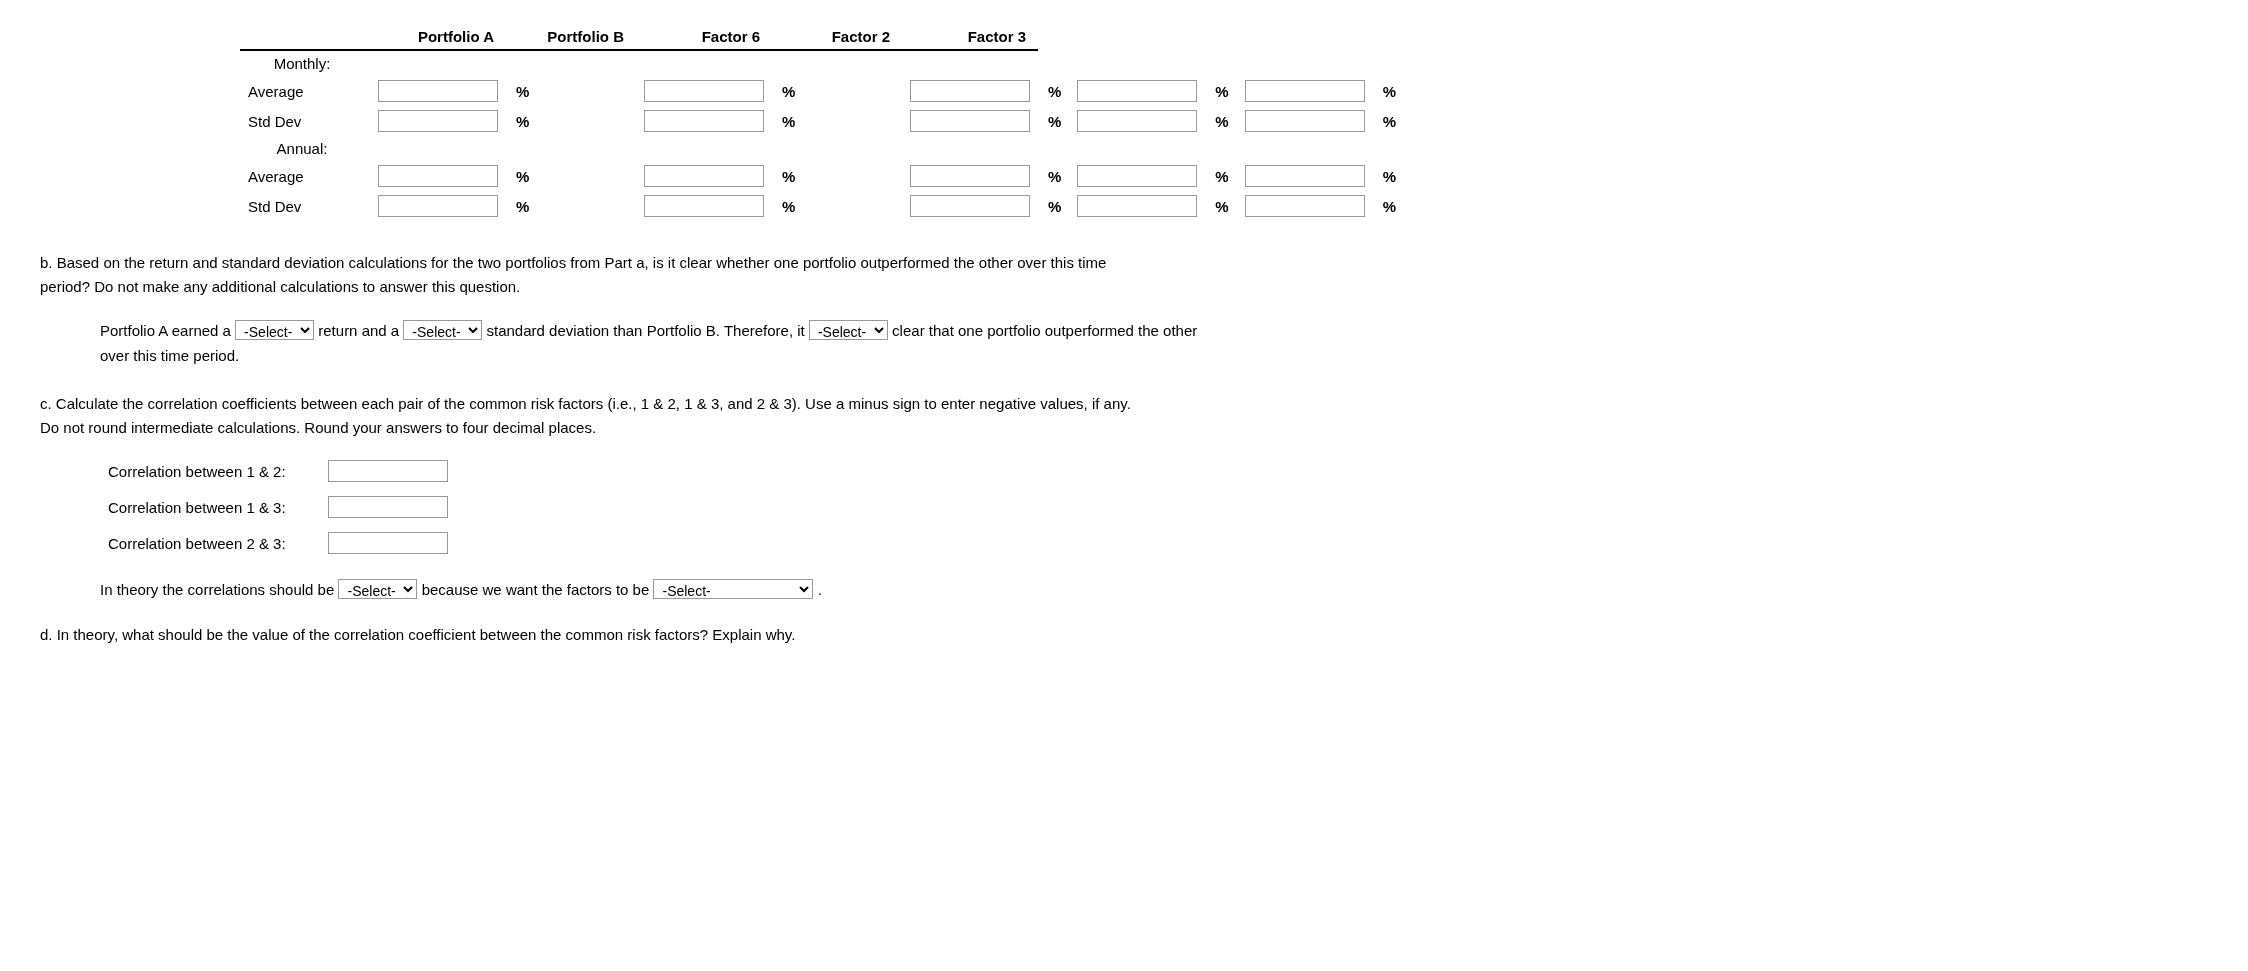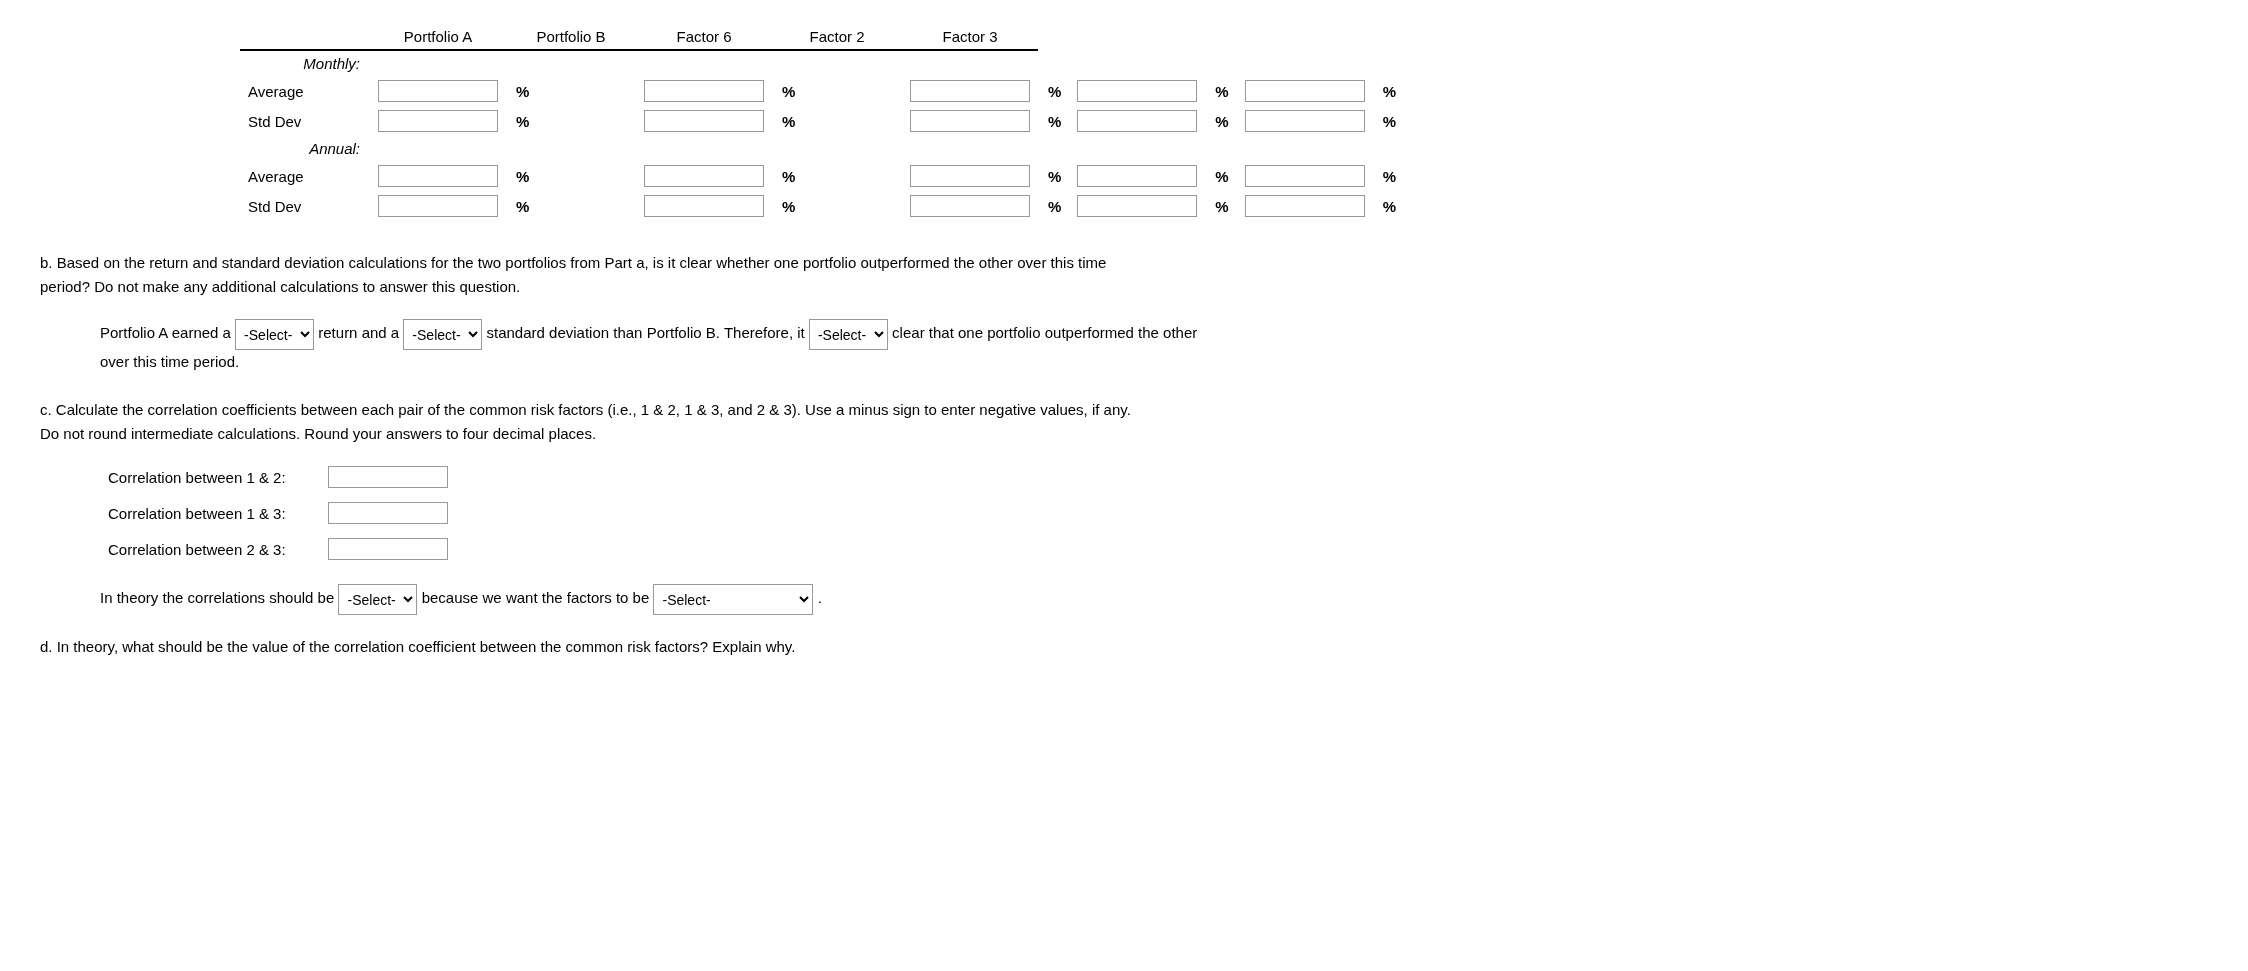--- a/index.html
+++ b/index.html
@@ -12,42 +12,41 @@
     }
     .table-section {
       margin-left: 200px;
       margin-bottom: 30px;
     }
     table {
       border-collapse: collapse;
       margin-top: 4px;
     }
     table th {
-      font-weight: normal;
-      text-align: center;
+      font-weight: bold;
+      text-align: right;
       padding: 4px 12px;
       border-bottom: 2px solid #000;
     }
     table th:first-child {
       border-bottom: none;
     }
     table td {
       padding: 4px 8px;
       vertical-align: middle;
     }
     .row-label {
       padding-right: 10px;
       white-space: nowrap;
       min-width: 90px;
     }
     .section-label {
       font-weight: normal;
-      text-align: right;
+      text-align: center;
       padding-left: 4px;
-      font-style: italic;
     }
     input[type="text"] {
       border: 1px solid #999;
       width: 120px;
       height: 22px;
       padding: 2px 4px;
       font-size: 14px;
     }
     .pct {
       font-weight: bold;
@@ -60,21 +59,21 @@
     }
     .inline-select {
       display: inline-block;
       vertical-align: middle;
     }
     select {
       border: 1px solid #999;
       padding: 2px 4px;
       font-size: 14px;
       background: #fff;
-      height: 31px;
+      height: 20px;
     }
     .corr-row {
       display: flex;
       align-items: center;
       margin-bottom: 14px;
       margin-left: 68px;
     }
     .corr-label {
       min-width: 220px;
     }

